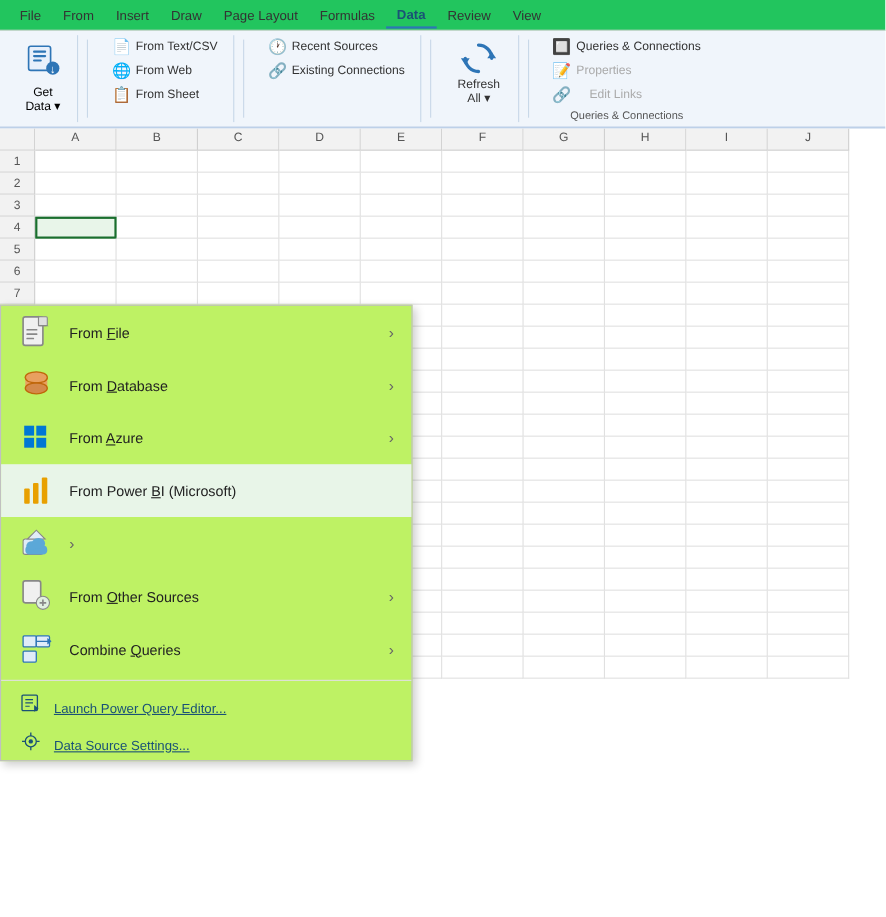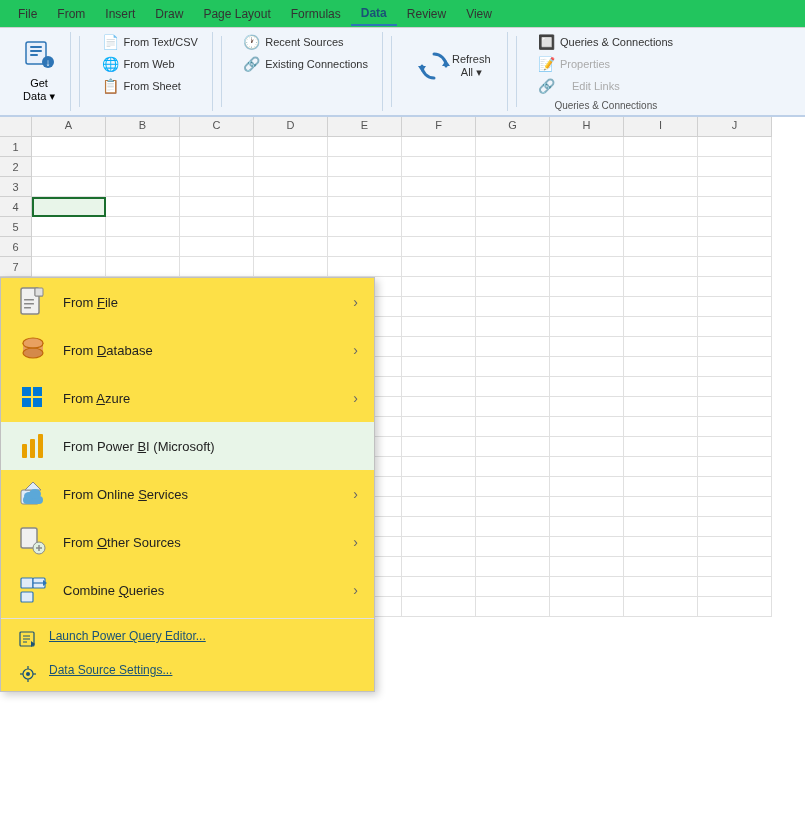--- a/index.html
+++ b/index.html
@@ -66,21 +66,21 @@
 
     .ribbon-buttons-row {
       display: flex;
       align-items: flex-start;
       gap: 4px;
       flex: 1;
     }
 
     .ribbon-big-btn {
       display: flex;
-      flex-direction: row;
+      flex-direction: column;
       align-items: center;
       justify-content: center;
       padding: 4px 8px;
       cursor: pointer;
       border-radius: 3px;
       min-width: 52px;
       height: 68px;
       font-size: 11px;
       color: #333;
       text-align: center;
@@ -145,21 +145,21 @@
       border: 2px solid #1a6e2e;
       background: #e8f5e9;
     }
 
     
     .dropdown-menu {
       position: absolute;
       top: 160px;
       left: 0px;
       width: 375px;
-      background: #fde047;
+      background: #bef264;
       border: 1px solid #c0c0c0;
       box-shadow: 3px 3px 8px rgba(0,0,0,0.2);
       z-index: 100;
     }
 
     .menu-section-divider {
       border-top: 1px solid #e0e0e0;
       margin: 4px 0;
     }
 
@@ -191,21 +191,21 @@
     }
     .dropdown-item-text u { text-decoration: underline; }
 
     .dropdown-item-arrow {
       font-size: 14px;
       color: #666;
     }
 
     .dropdown-item-small {
       display: flex;
-      align-items: flex-start;
+      align-items: flex-end;
       padding: 6px 16px;
       cursor: pointer;
       gap: 10px;
       min-height: 32px;
     }
 
     .dropdown-item-small-icon {
       width: 22px;
       height: 22px;
       display: flex;
@@ -688,21 +688,20 @@
     <div class="dropdown-item">
       <div class="dropdown-item-icon icon-cloud">
         <svg width="28" height="32" viewBox="0 0 28 32">
           <rect x="2" y="12" width="18" height="14" rx="2" fill="#e0ecf8" stroke="#888" stroke-width="1"></rect>
           <polygon points="6,12 14,4 22,12" fill="#e0ecf8" stroke="#888" stroke-width="1"></polygon>
           <path d="M20 18 Q24 18 24 22 Q24 26 20 26 L8 26 Q4 26 4 22 Q4 18 8 18" fill="#5ba8d8" stroke="none"></path>
           <ellipse cx="10" cy="18" rx="5" ry="4" fill="#5ba8d8"></ellipse>
           <ellipse cx="16" cy="16" rx="6" ry="5" fill="#5ba8d8"></ellipse>
         </svg>
       </div>
-      <div class="dropdown-item-text">From Online <u>S</u>ervices</div>
       <div class="dropdown-item-arrow">›</div>
     </div>
 
     <div class="dropdown-item">
       <div class="dropdown-item-icon icon-other">
         <svg width="28" height="32" viewBox="0 0 28 32">
           <rect x="2" y="2" width="16" height="20" rx="2" fill="#f0f0f0" stroke="#888" stroke-width="1.5"></rect>
           <circle cx="20" cy="22" r="6" fill="#e0f0e0" stroke="#888" stroke-width="1"></circle>
           <line x1="17" y1="22" x2="23" y2="22" stroke="#888" stroke-width="1.5"></line>
           <line x1="20" y1="19" x2="20" y2="25" stroke="#888" stroke-width="1.5"></line>

